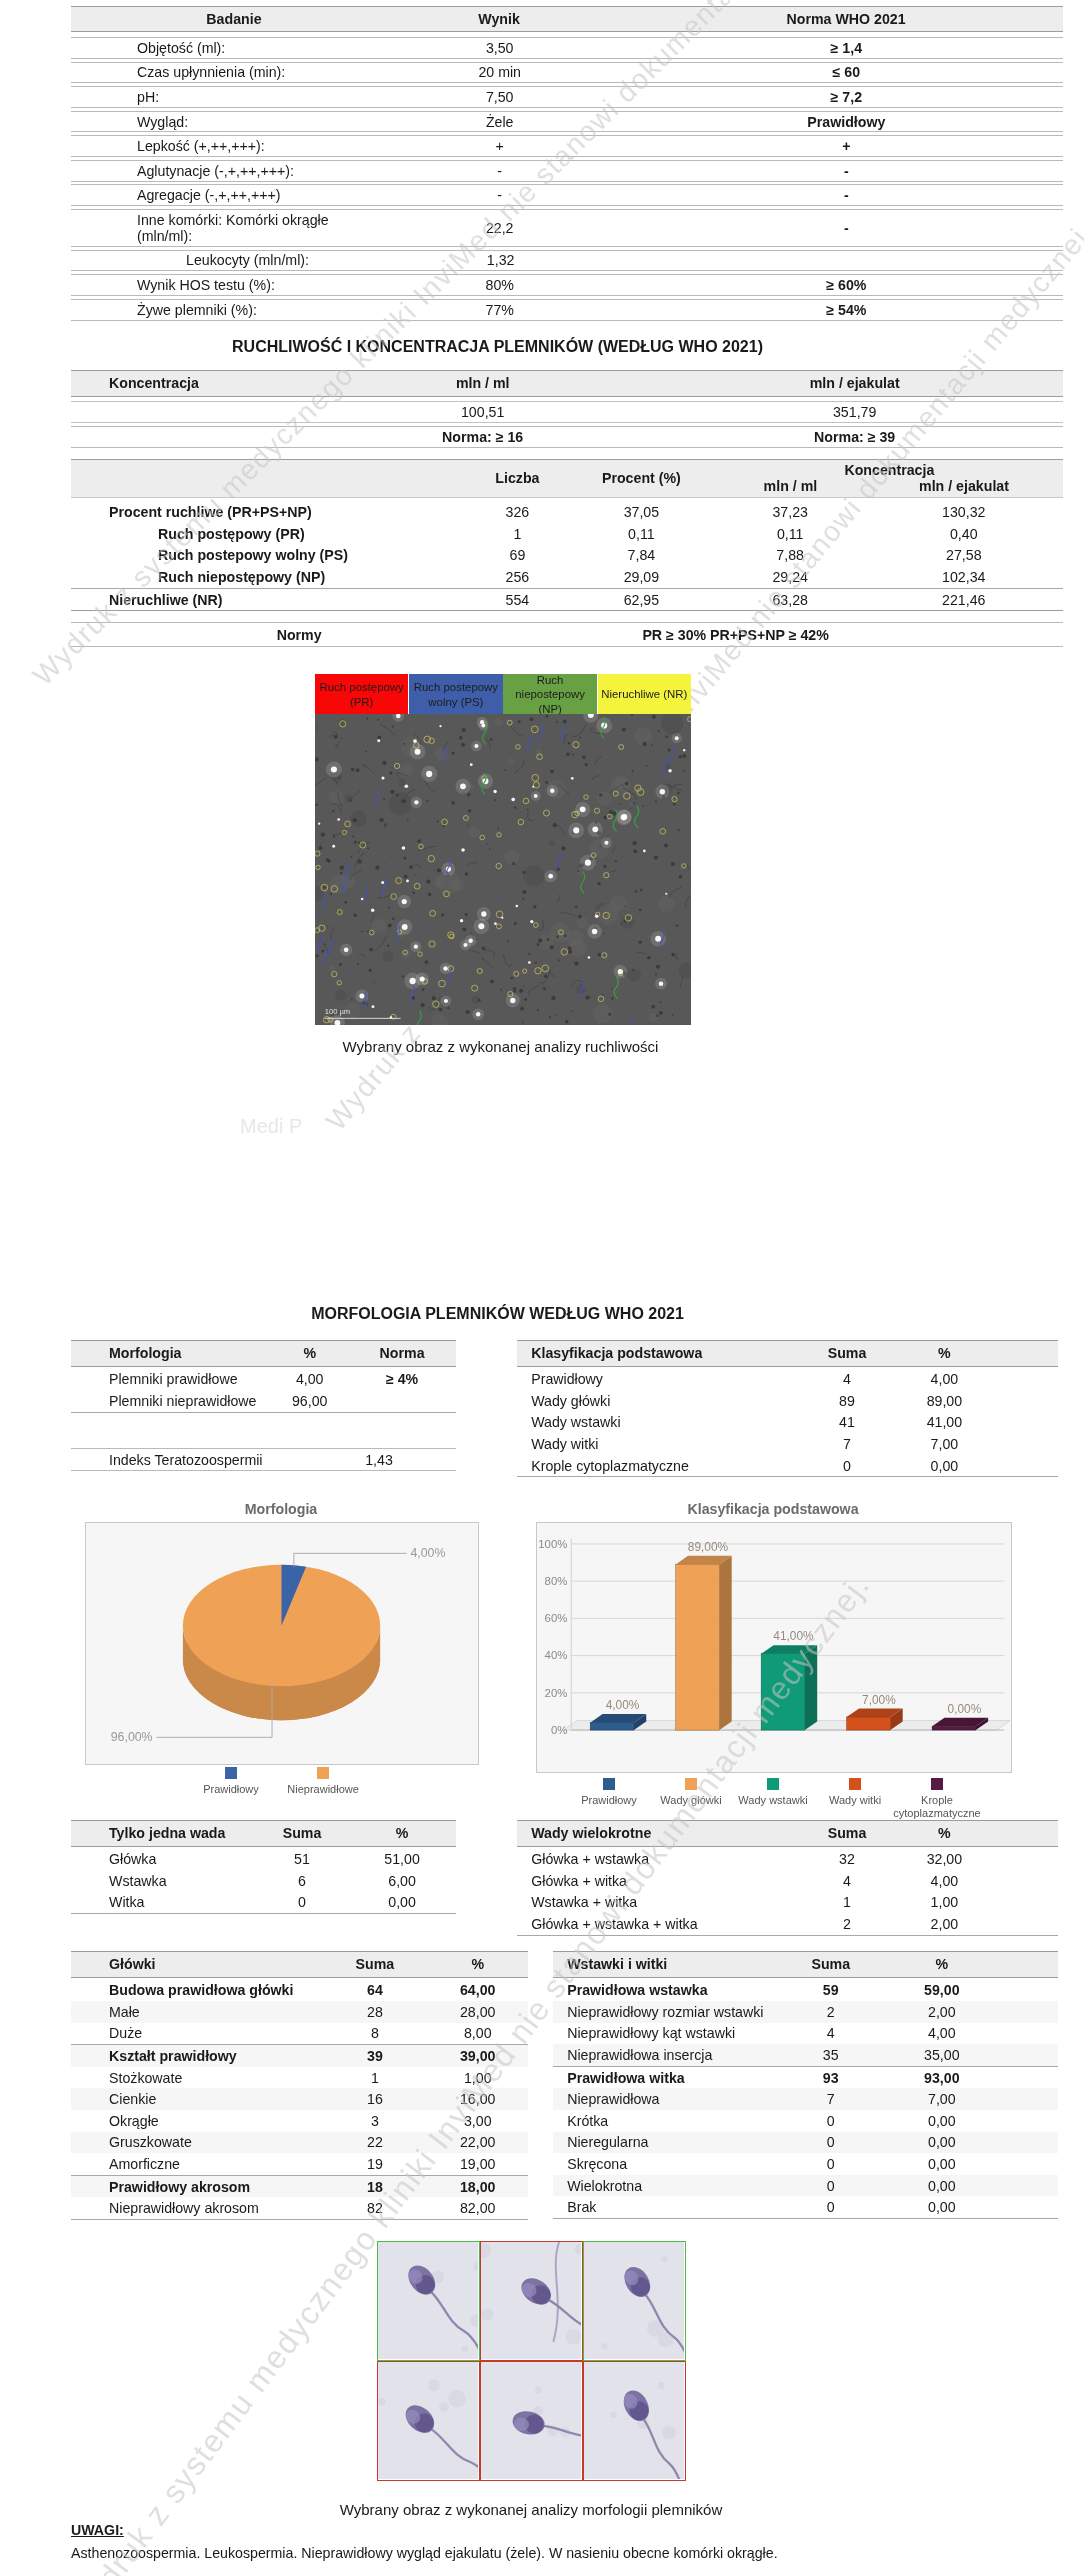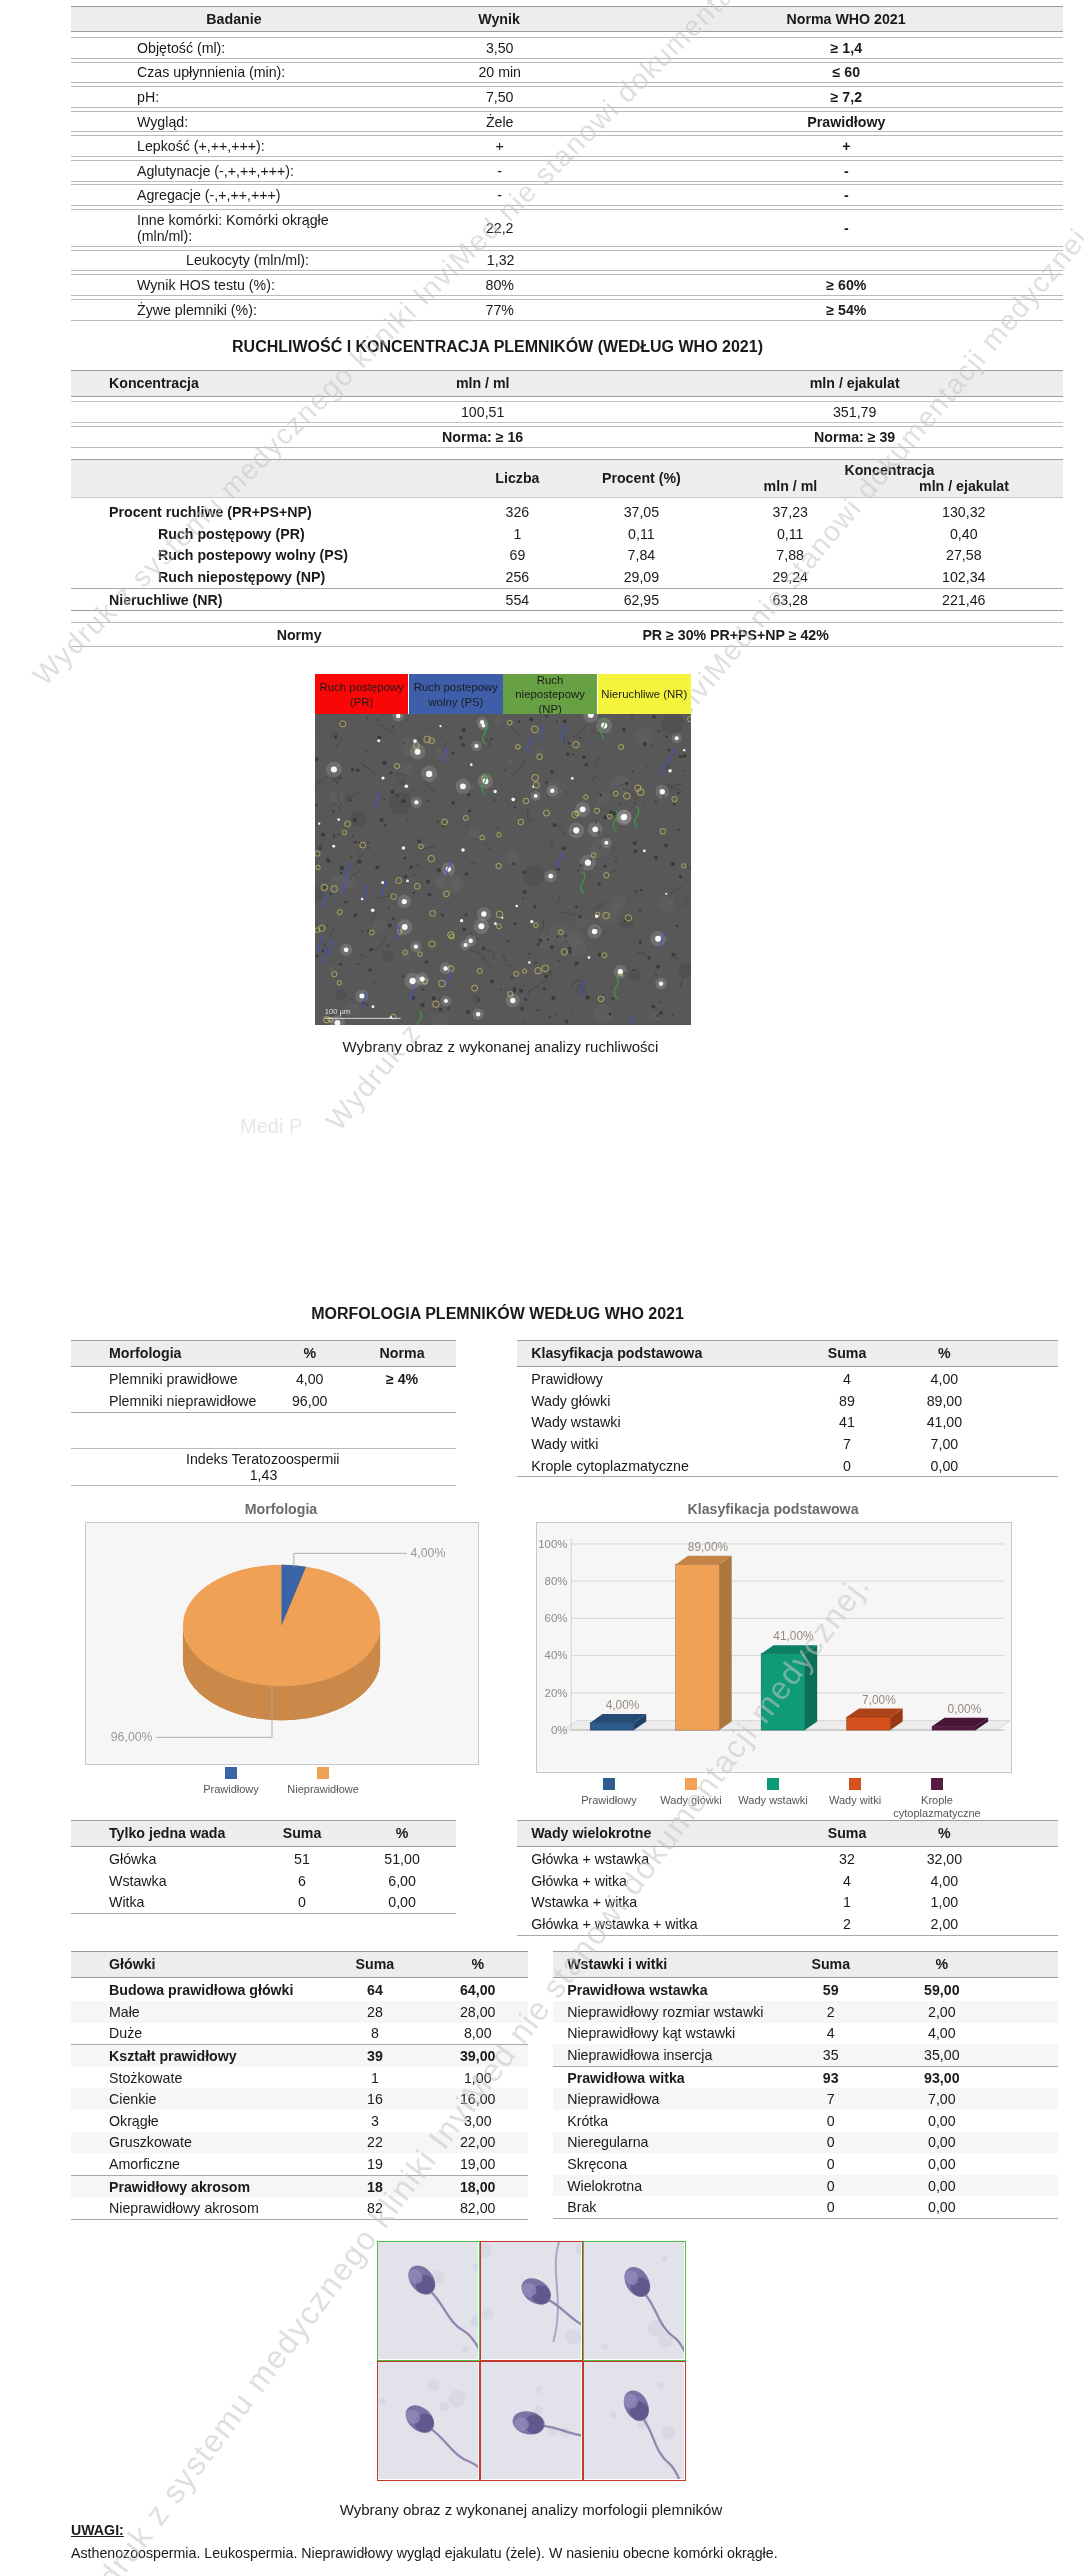--- a/index.html
+++ b/index.html
@@ -70,21 +70,21 @@
 
   #micro-wrap{left:315px;top:714px;width:376px;height:311px;background:#585858;}
   .caption{position:absolute;font-size:15px;text-align:center;z-index:2;}
   #caption1{left:71px;top:1038px;width:859px;}
   #caption2{left:71px;top:2501px;width:920px;}
 
   
   #morph-left{left:71px;top:1340px;width:385px;}
   .ml-l{width:52%;} .ml-p{width:20%;text-align:center;} .ml-n{width:28%;text-align:center;font-weight:bold;}
   #indeks-table{left:71px;top:1448px;width:385px;}
-  #indeks-table .trow{min-height:23px;flex-direction:column;}
+  #indeks-table .trow{min-height:23px;}
   .ix-l{width:60%;} .ix-v{width:40%;text-align:center;}
 
   #class-table{left:517px;top:1340px;width:541px;}
   .kl-l{width:50%;padding-left:14.2px;} .kl-s{width:22%;text-align:center;} .kl-p{width:14%;text-align:center;}
 
   .chart-title{position:absolute;font-weight:bold;font-size:14.2px;color:#6b6b6b;text-align:center;z-index:2;}
   #pie-title{left:85px;top:1501px;width:392px;}
   #bar-title{left:536px;top:1501px;width:474px;}
   .panel{position:absolute;background:#f6f6f6;border:0.9px solid #c8c8c8;z-index:2;}
   #pie-panel{left:85px;top:1522px;width:392px;height:241px;}

